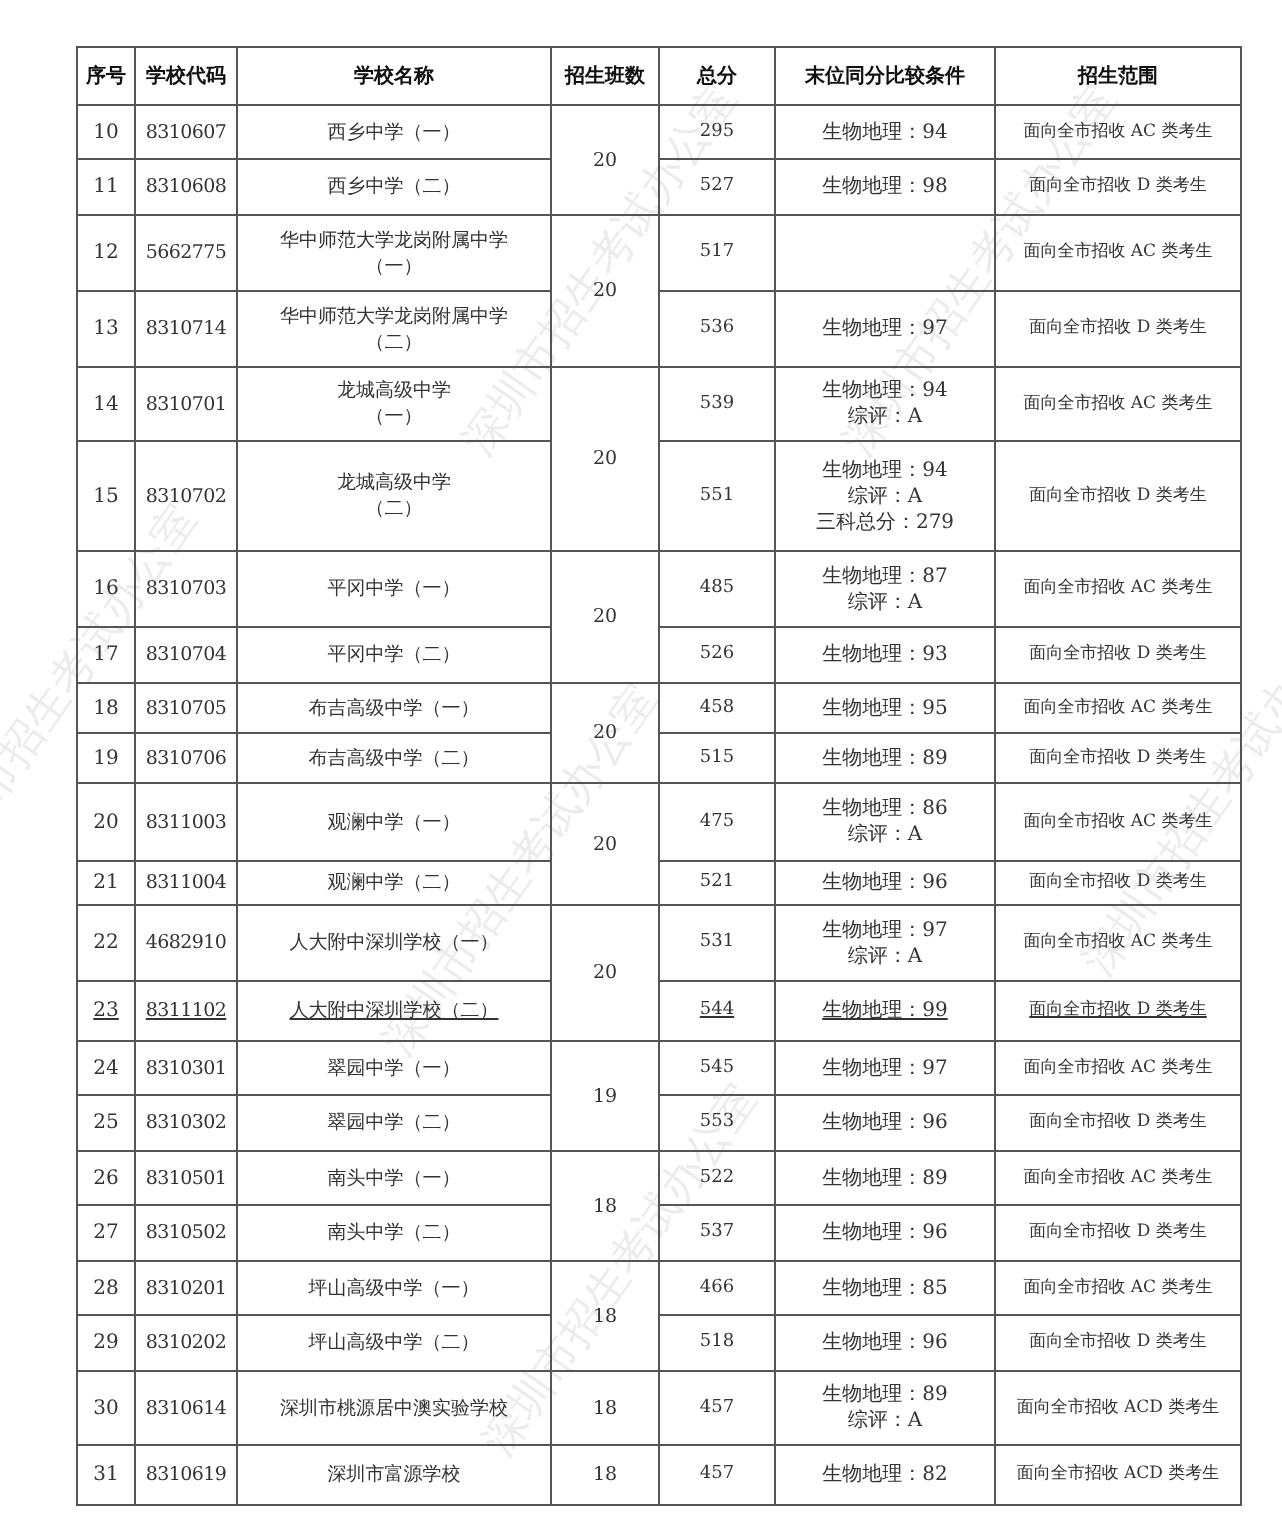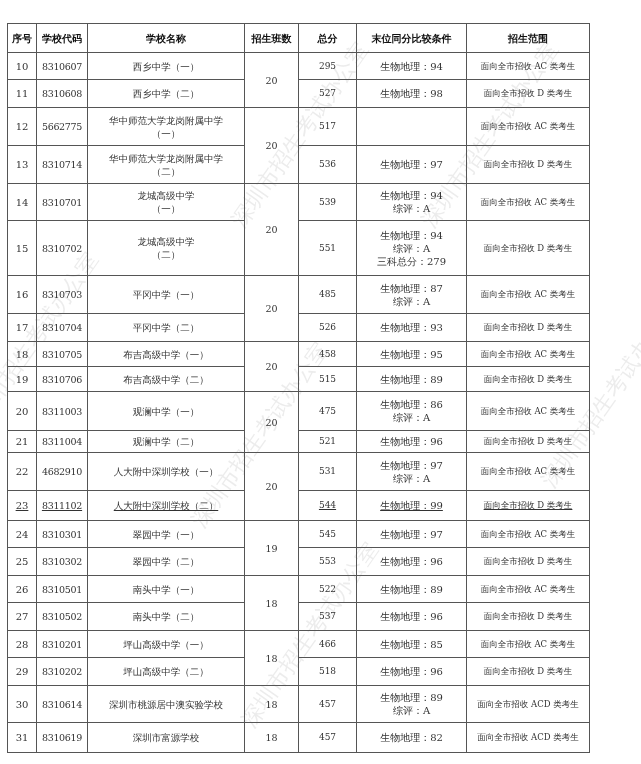--- a/index.html
+++ b/index.html
@@ -1,18 +1,18 @@
 <!DOCTYPE html>
 <html><head>
 <meta charset="utf-8">
 <style>
   html, body { margin: 0; padding: 0; background: #ffffff; }
   body { width: 641px; height: 764px; position: relative; overflow: hidden;
          font-family: "DejaVu Serif", "Liberation Serif", serif; color: #333; }
-  table.admissions { position: absolute; left: 7px; top: 23px; width: 582px;
+  table.admissions { position: absolute; left: 38px; top: 23px; width: 582px;
          border-collapse: collapse; table-layout: fixed; font-size: 9.5px; border-radius: 11px; }
   table.admissions th, table.admissions td { border: 1px solid #555; text-align: center;
          vertical-align: middle; padding: 0 2px; line-height: 13px; }
   table.admissions th { font-family: "DejaVu Sans", "Liberation Sans", sans-serif;
          font-weight: bold; font-size: 10px; color: #111; height: 28px; }
   td.seq { font-size: 10px; }
   td.code { font-size: 9.5px; letter-spacing: -0.3px; }
   td.name { font-size: 9.5px; }
   td.score { font-size: 9px; }
   td.cond { font-size: 10px; line-height: 13px; }

